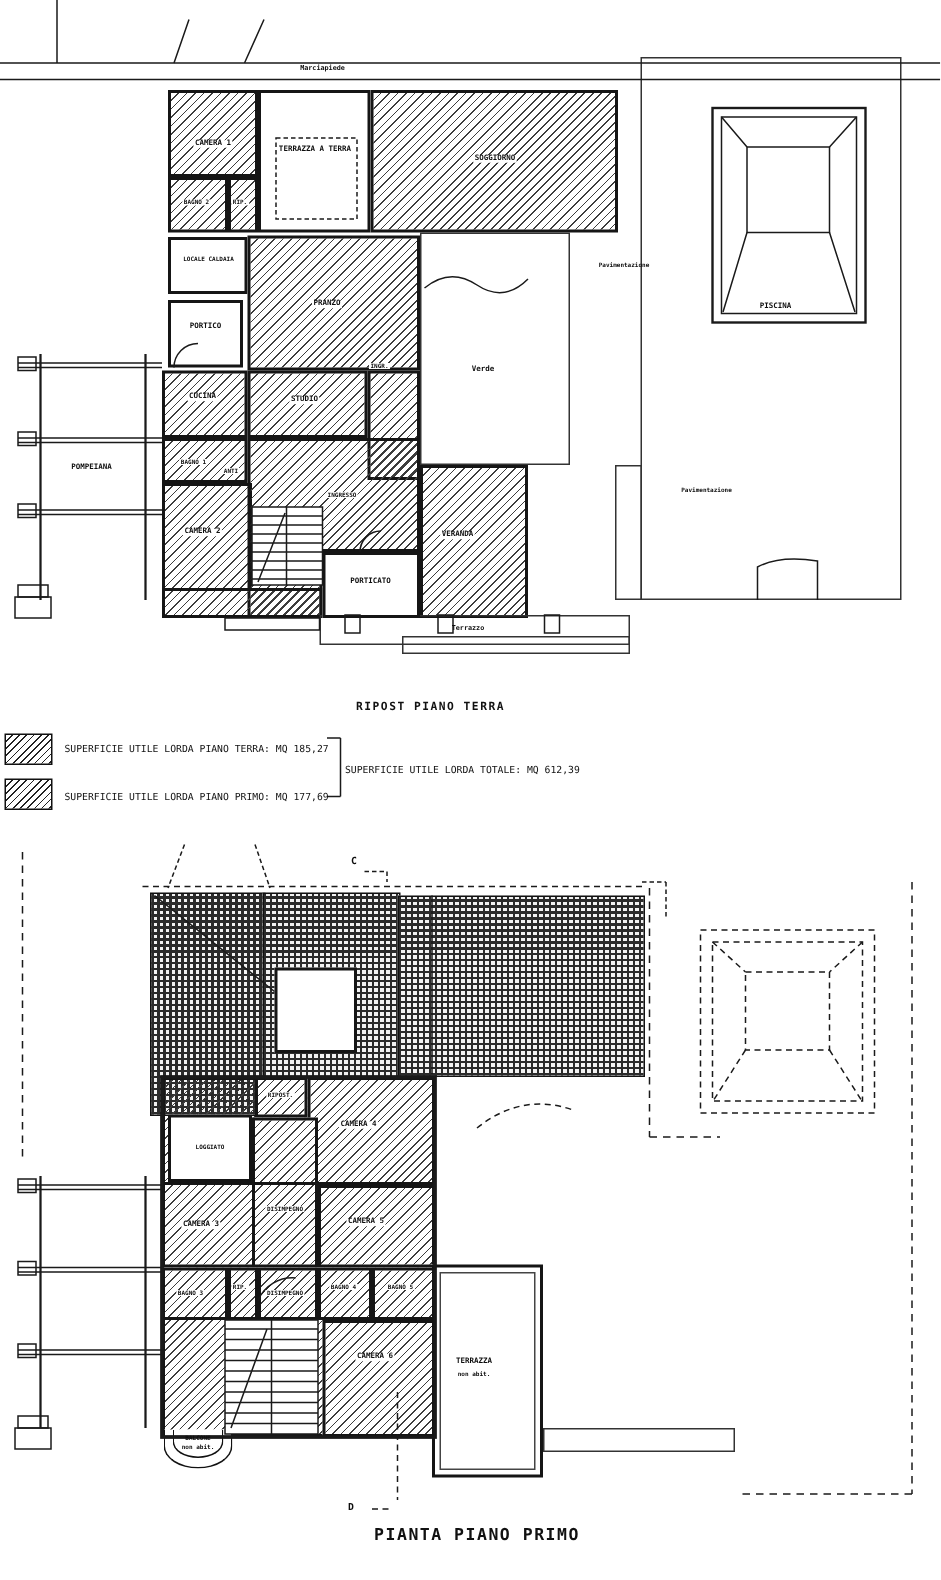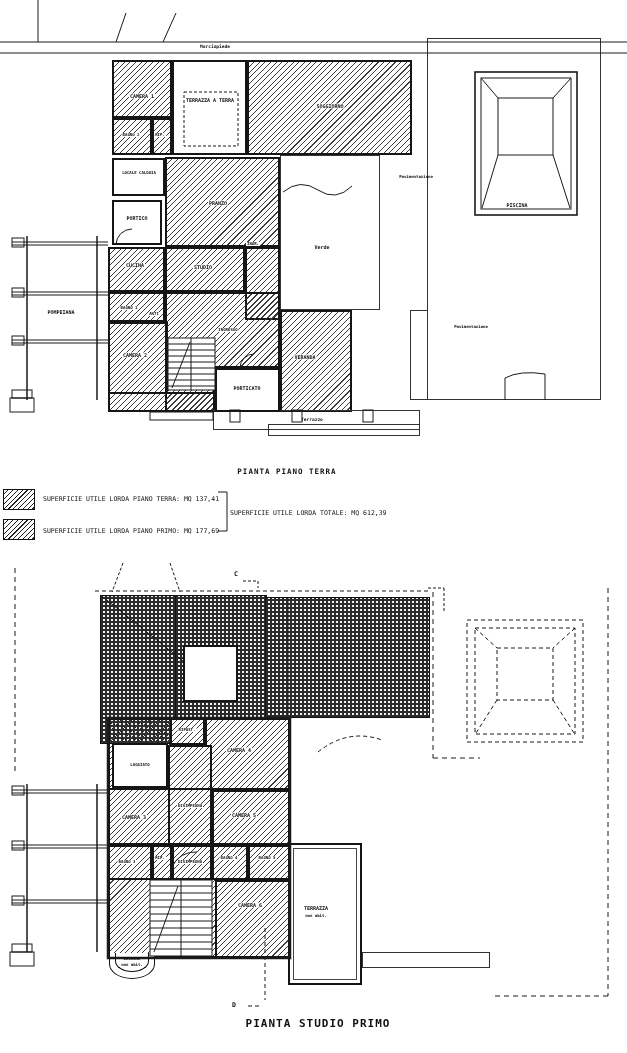--- a/index.html
+++ b/index.html
@@ -176,23 +176,23 @@
   <div class="lbl chip s4" style="left:154px;top:314px;">ANTI</div>
   <div class="lbl chip" style="left:135px;top:355px;">CAMERA 2</div>
   <div class="lbl chip s4" style="left:228px;top:330px;">INGRESSO</div>
   <div class="lbl" style="left:247px;top:388px;">PORTICATO</div>
   <div class="lbl chip" style="left:305px;top:357px;">VERANDA</div>
   <div class="lbl" style="left:61px;top:312px;">POMPEIANA</div>
   <div class="lbl s45" style="left:312px;top:420px;">Terrazzo</div>
   <div class="lbl" style="left:517px;top:205px;">PISCINA</div>
   <div class="lbl s4" style="left:416px;top:177px;">Pavimentazione</div>
   <div class="lbl s4" style="left:471px;top:327px;">Pavimentazione</div>
-  <div class="title1" style="left:287px;top:471px;">PIANTA PIANO TERRA</div>
-
-  <div class="leg" style="left:43px;top:495px;">SUPERFICIE UTILE LORDA PIANO TERRA: MQ 137,41</div>
+  <div class="title1" style="left:287px;top:471px;">RIPOST PIANO TERRA</div>
+
+  <div class="leg" style="left:43px;top:495px;">SUPERFICIE UTILE LORDA PIANO TERRA: MQ 185,27</div>
   <div class="leg" style="left:43px;top:527px;">SUPERFICIE UTILE LORDA PIANO PRIMO: MQ 177,69</div>
   <div class="leg" style="left:230px;top:509px;">SUPERFICIE UTILE LORDA TOTALE: MQ 612,39</div>
 
   <div class="lbl s6" style="left:236px;top:574px;">C</div>
   <div class="lbl s4" style="left:140px;top:765px;">LOGGIATO</div>
   <div class="lbl chip s4" style="left:187px;top:730px;">RIPOST.</div>
   <div class="lbl chip" style="left:239px;top:750px;">CAMERA 4</div>
   <div class="lbl chip" style="left:134px;top:817px;">CAMERA 3</div>
   <div class="lbl chip s4" style="left:190px;top:806px;">DISIMPEGNO</div>
   <div class="lbl chip" style="left:244px;top:815px;">CAMERA 5</div>
@@ -200,15 +200,15 @@
   <div class="lbl chip s4" style="left:160px;top:858px;">RIP.</div>
   <div class="lbl chip s4" style="left:190px;top:862px;">DISIMPEGNO</div>
   <div class="lbl chip s4" style="left:229px;top:858px;">BAGNO 4</div>
   <div class="lbl chip s4" style="left:267px;top:858px;">BAGNO 5</div>
   <div class="lbl chip" style="left:250px;top:905px;">CAMERA 6</div>
   <div class="lbl" style="left:316px;top:908px;">TERRAZZA</div>
   <div class="lbl s4" style="left:316px;top:916px;">non abit.</div>
   <div class="lbl s4" style="left:132px;top:959px;">BALCONE</div>
   <div class="lbl s4" style="left:132px;top:965px;">non abit.</div>
   <div class="lbl s6" style="left:234px;top:1005px;">D</div>
-  <div class="title2" style="left:318px;top:1023px;">PIANTA STUDIO PRIMO</div>
+  <div class="title2" style="left:318px;top:1023px;">PIANTA PIANO PRIMO</div>
 
 </div>
 
 </body></html>

